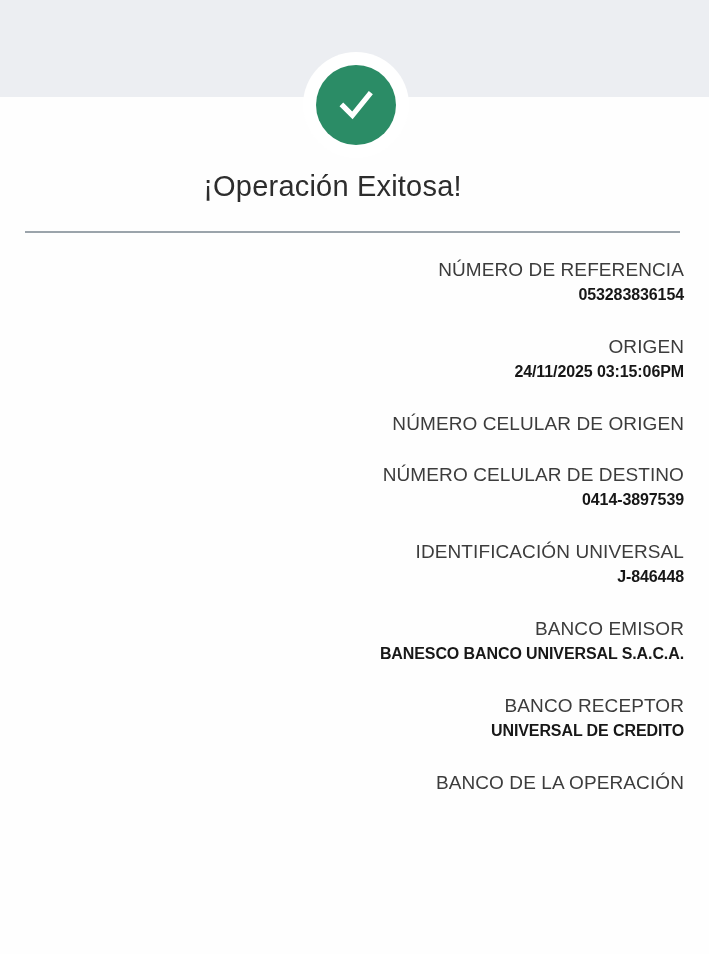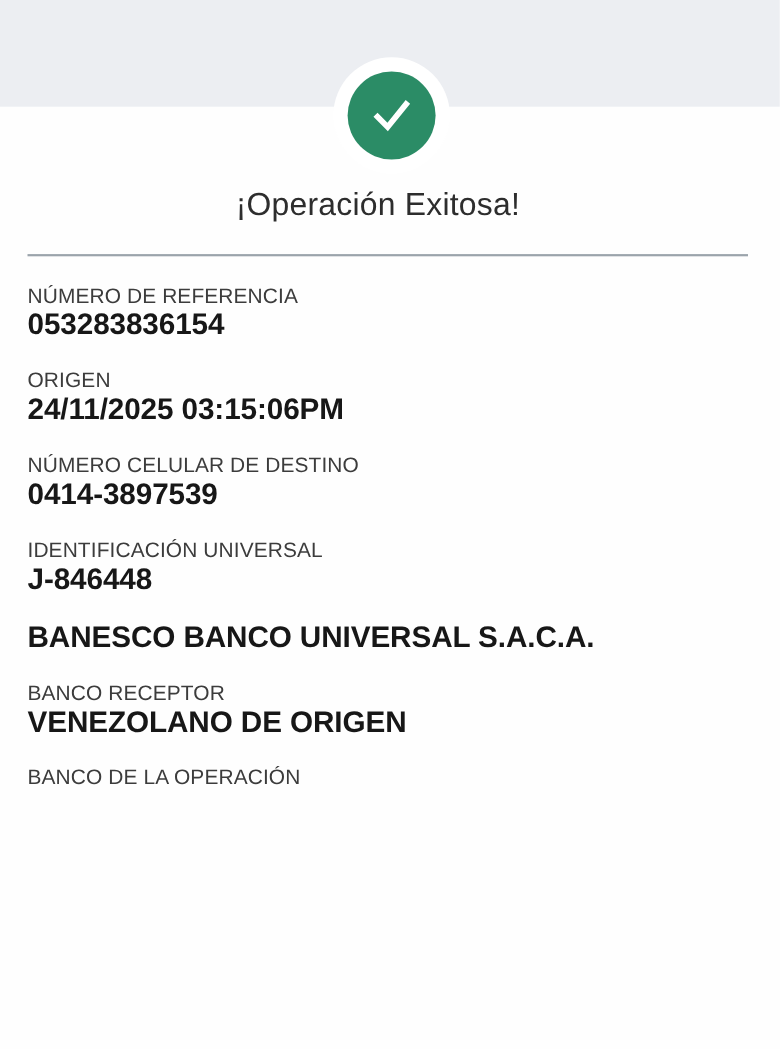--- a/index.html
+++ b/index.html
@@ -54,21 +54,21 @@
     justify-content: center;
   }
   .badge-circle svg {
     width: 48px;
     height: 48px;
     display: block;
   }
   .title {
     position: absolute;
     top: 170px;
-    left: 15px;
+    left: 4px;
     width: 657px;
     margin: 0;
     text-align: center;
     font-size: 29px;
     font-weight: 400;
     color: var(--title-text);
     letter-spacing: 0.2px;
   }
   .divider {
     position: absolute;
@@ -79,30 +79,31 @@
     background: var(--divider);
   }
   .fields {
     position: absolute;
     top: 258px;
     left: 25px;
     right: 25px;
   }
   .field {
     margin-bottom: 27px;
+    text-align: right;
   }
   .field-label {
     font-size: 19px;
     line-height: 24px;
     font-weight: 400;
     color: var(--label-text);
     letter-spacing: 0.1px;
   }
   .field-value {
-    font-size: 27px;
+    font-size: 16px;
     line-height: 26px;
     font-weight: 700;
     color: var(--value-text);
     letter-spacing: -0.1px;
   }
 </style>
 </head>
 <body>
 
 <div class="screen">
@@ -127,39 +128,41 @@
       <div class="field-label">NÚMERO DE REFERENCIA</div>
       <div class="field-value">053283836154</div>
     </div>
 
     <div class="field">
       <div class="field-label">ORIGEN</div>
       <div class="field-value">24/11/2025 03:15:06PM</div>
     </div>
 
     <div class="field">
+      <div class="field-label">NÚMERO CELULAR DE ORIGEN</div>
     </div>
 
     <div class="field">
       <div class="field-label">NÚMERO CELULAR DE DESTINO</div>
       <div class="field-value">0414-3897539</div>
     </div>
 
     <div class="field">
       <div class="field-label">IDENTIFICACIÓN UNIVERSAL</div>
       <div class="field-value">J-846448</div>
     </div>
 
     <div class="field">
+      <div class="field-label">BANCO EMISOR</div>
       <div class="field-value">BANESCO BANCO UNIVERSAL S.A.C.A.</div>
     </div>
 
     <div class="field">
       <div class="field-label">BANCO RECEPTOR</div>
-      <div class="field-value">VENEZOLANO DE ORIGEN</div>
+      <div class="field-value">UNIVERSAL DE CREDITO</div>
     </div>
 
     <div class="field">
       <div class="field-label">BANCO DE LA OPERACIÓN</div>
     </div>
 
 
   </div>
 </div>
 

